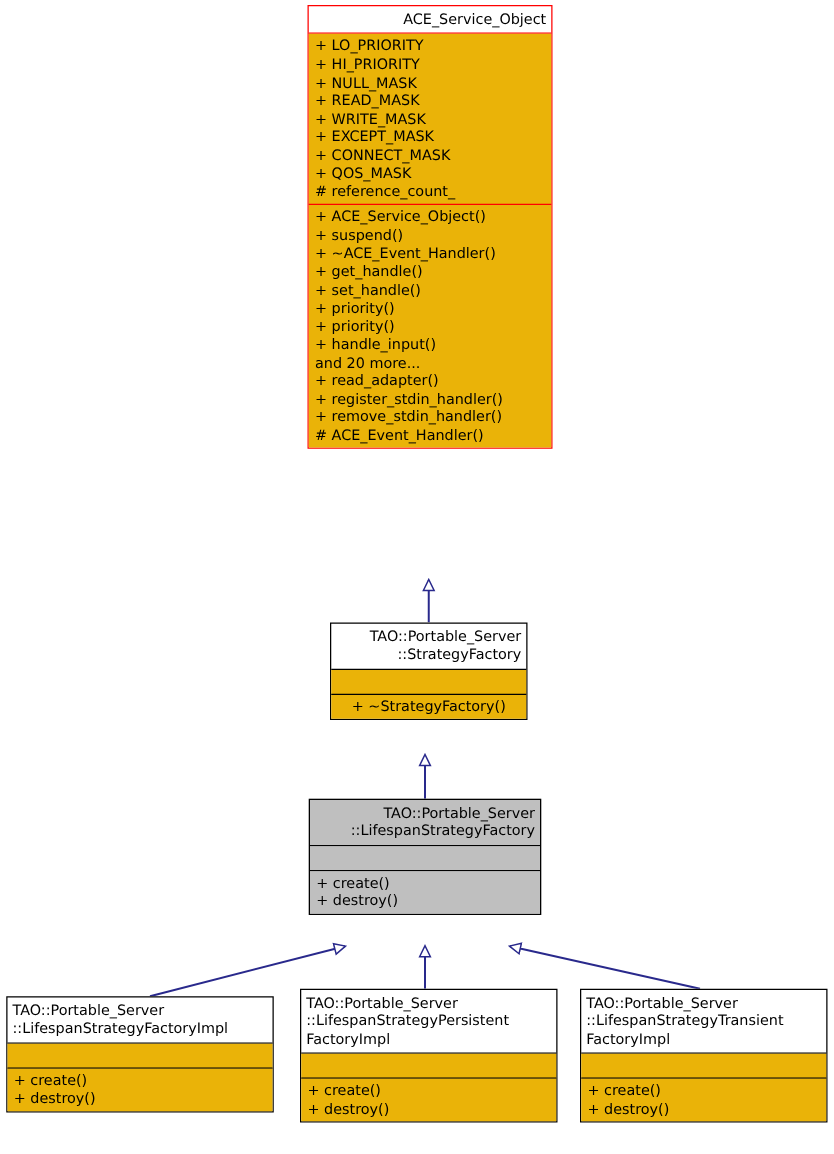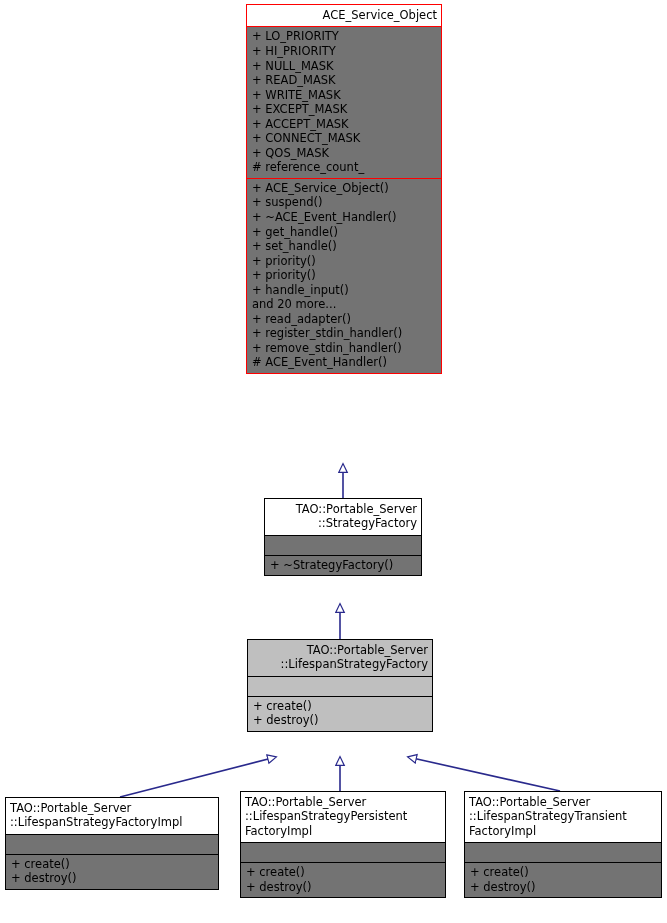--- a/index.html
+++ b/index.html
@@ -59,21 +59,21 @@
   .node.hi > .title {
     border-bottom-color: #ff0000;
   }
   .title.left {
     text-align: left;
   }
   .compartment {
     box-sizing: border-box;
     padding: 2px 5px 3px 5px;
     line-height: 14.55px;
-    background: #737373;
+    background: #eab308;
   }
   .compartment.attrs {
     border-bottom: 1px solid #000000;
   }
   .node.hi .compartment.attrs {
     border-bottom-color: #ff0000;
   }
   .compartment.empty {
     height: 20px;
     padding: 0;
@@ -120,21 +120,20 @@
 
   <div class="node hi" id="n-ace">
     <div class="title">ACE_Service_Object</div>
     <div class="compartment attrs">
       <div class="row">+ LO_PRIORITY</div>
       <div class="row">+ HI_PRIORITY</div>
       <div class="row">+ NULL_MASK</div>
       <div class="row">+ READ_MASK</div>
       <div class="row">+ WRITE_MASK</div>
       <div class="row">+ EXCEPT_MASK</div>
-      <div class="row">+ ACCEPT_MASK</div>
       <div class="row">+ CONNECT_MASK</div>
       <div class="row">+ QOS_MASK</div>
       <div class="row"># reference_count_</div>
     </div>
     <div class="compartment ops">
       <div class="row">+ ACE_Service_Object()</div>
       <div class="row">+ suspend()</div>
       <div class="row">+ ~ACE_Event_Handler()</div>
       <div class="row">+ get_handle()</div>
       <div class="row">+ set_handle()</div>
@@ -147,21 +146,21 @@
       <div class="row">+ remove_stdin_handler()</div>
       <div class="row"># ACE_Event_Handler()</div>
     </div>
   </div>
 
   <div class="node" id="n-strategy">
     <div class="title">TAO::Portable_Server
 ::StrategyFactory</div>
     <div class="compartment attrs empty"></div>
     <div class="compartment ops">
-      <div class="row" style="text-align:left">+ ~StrategyFactory()</div>
+      <div class="row" style="text-align:center">+ ~StrategyFactory()</div>
     </div>
   </div>
 
   <div class="node sel" id="n-lifespan">
     <div class="title">TAO::Portable_Server
 ::LifespanStrategyFactory</div>
     <div class="compartment attrs empty"></div>
     <div class="compartment ops">
       <div class="row">+ create()</div>
       <div class="row">+ destroy()</div>

